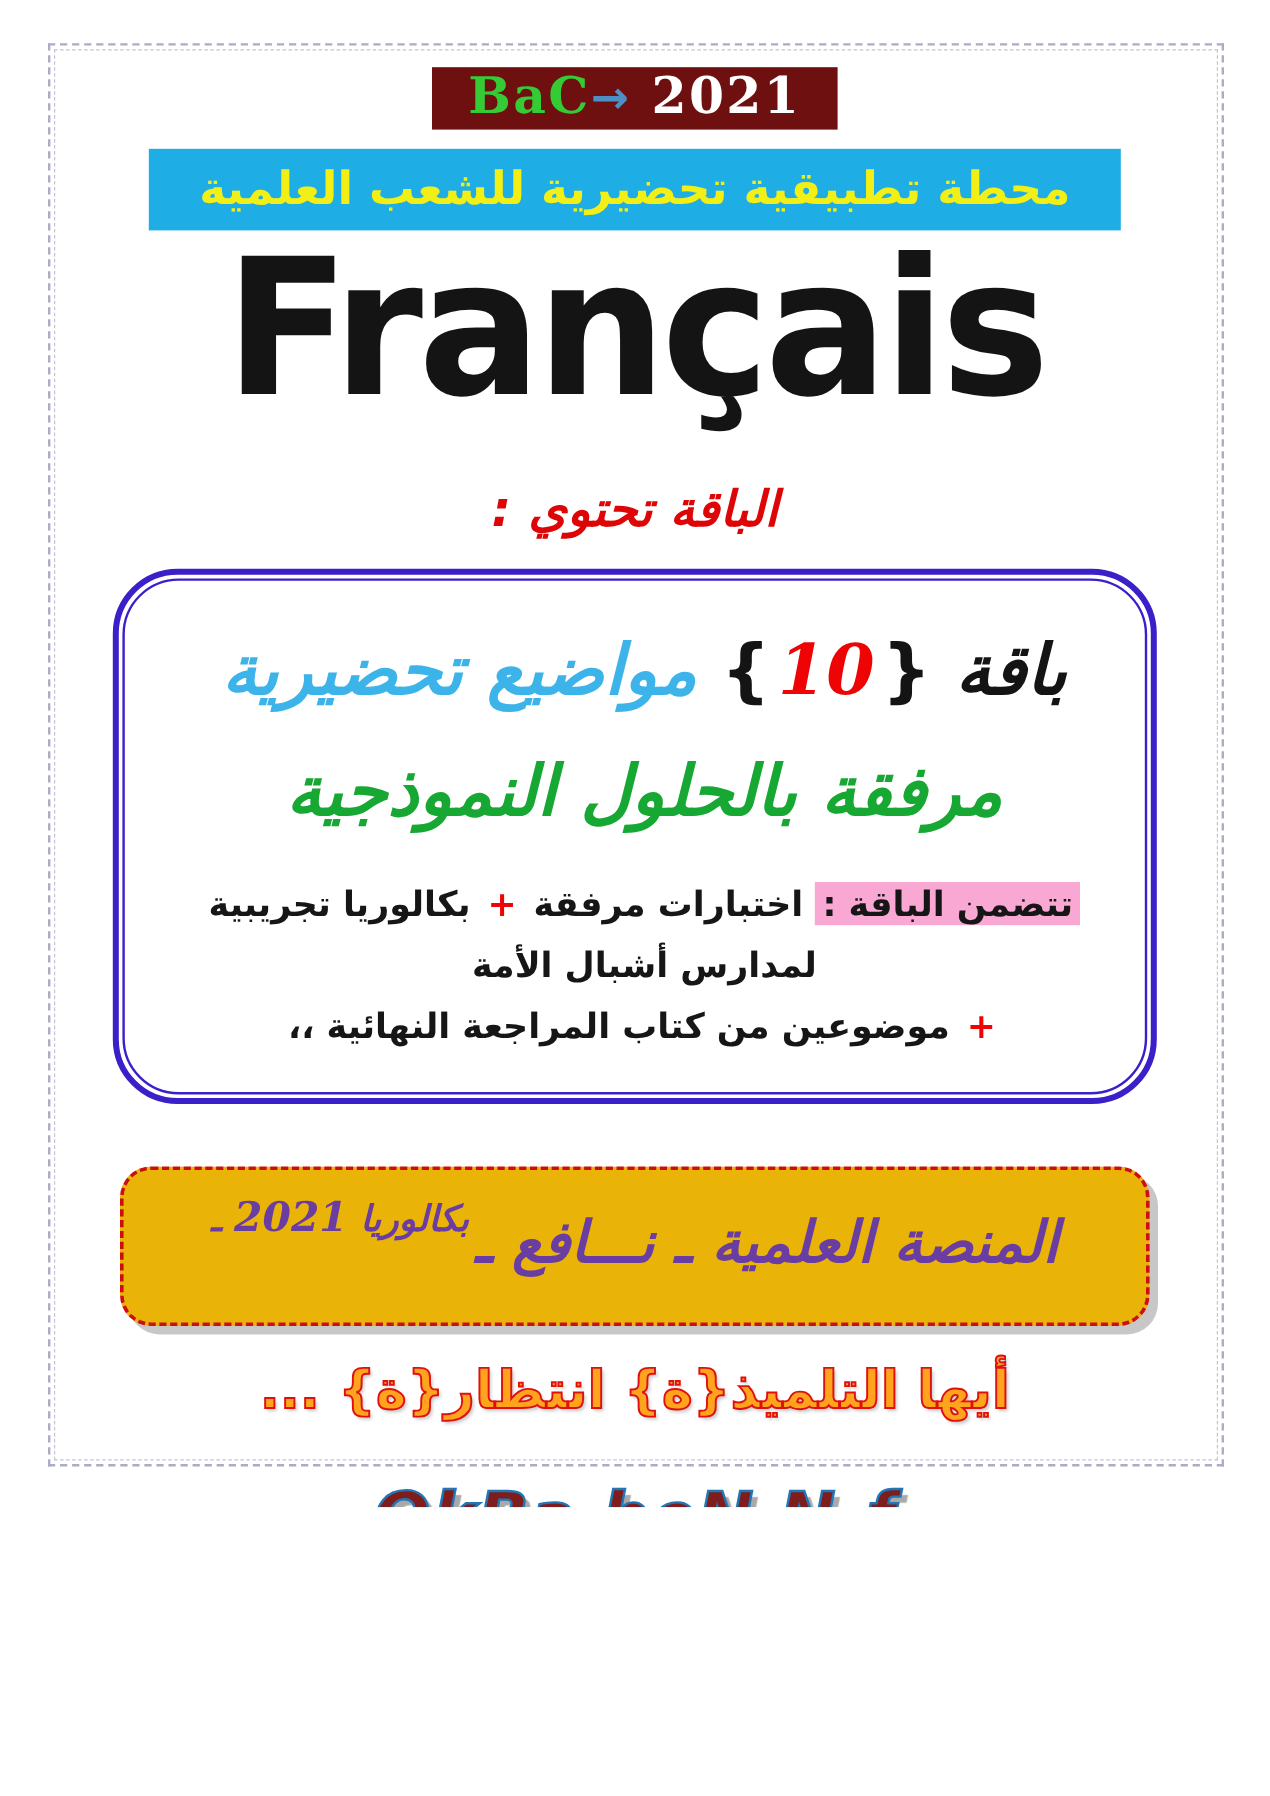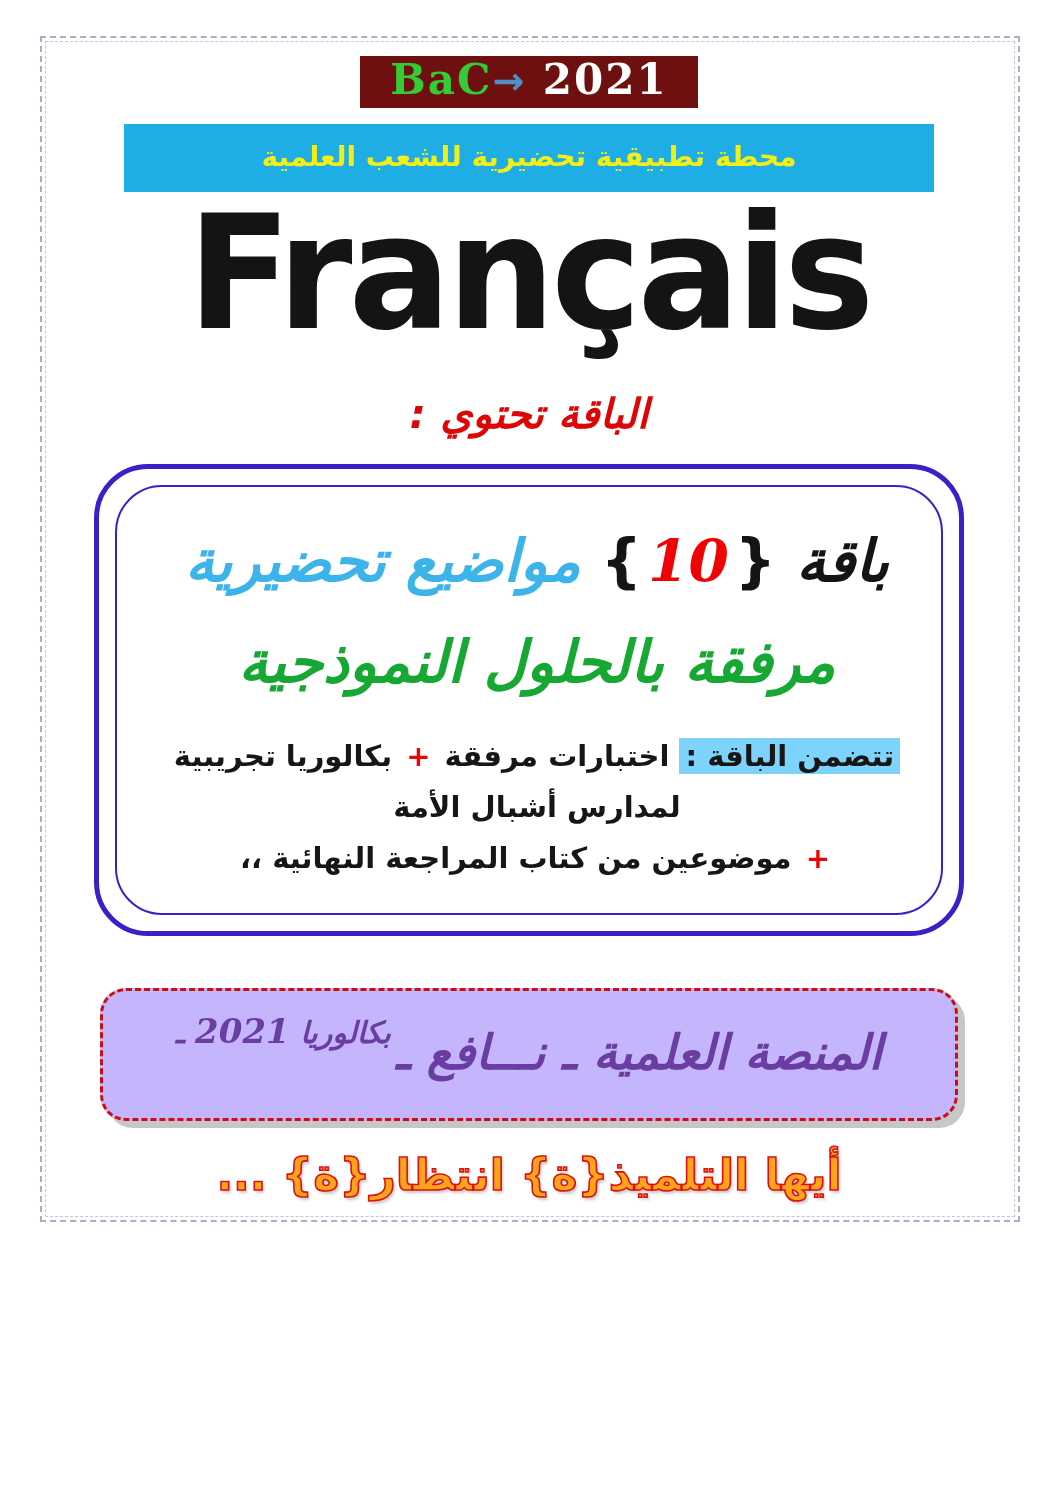--- a/index.html
+++ b/index.html
@@ -46,59 +46,59 @@
   .bac-banner .arr  { color: #4e8fc6; font-family: "DejaVu Sans", sans-serif; font-size: 38px; }
   .bac-banner .year { color: #ffffff; }
 
   
   .subject-strip {
     width: 810px;
     margin: 16px auto 0 auto;
     background: #1fadE6;
     height: 68px;
     line-height: 66px;
-    font-size: 28px;
+    font-size: 38px;
     font-weight: bold;
     color: #f2ef17;
     direction: rtl;
   }
 
   
   .main-title {
     margin-top: 2px;
     font-size: 152px;
     line-height: 1.05;
     font-weight: 900;
     color: #141414;
     font-family: "DejaVu Sans", sans-serif;
     letter-spacing: -4px;
     transform: scaleY(1.04);
   }
 
   
   .contains-label {
-    margin-top: 36px;
+    margin-top: 46px;
     direction: rtl;
     color: #dd0505;
     font-size: 41px;
     font-weight: bold;
     font-style: italic;
   }
 
   
   .package-box {
     width: 870px;
     margin: 26px auto 0 auto;
     border: 5px solid #3a20c9;
     border-radius: 54px;
   }
   .package-box-inner {
     border: 2px solid #3a20c9;
     border-radius: 47px;
-    margin: 16px;
+    margin: 3px;
     padding: 34px 22px 30px 38px;
     direction: rtl;
   }
   .pkg-line1 { font-size: 58px; font-weight: bold; font-style: italic; line-height: 1.4; }
   .pkg-line1 .black { color: #141414; }
   .pkg-line1 .brace { color: #141414; font-style: normal; }
   .pkg-line1 .count {
     color: #ee0404;
     font-family: "DejaVu Serif", serif;
     padding: 0 6px;
@@ -113,28 +113,28 @@
     color: #17a733;
     line-height: 1.4;
   }
   .pkg-details {
     margin-top: 28px;
     font-size: 29px;
     font-weight: bold;
     color: #161616;
     line-height: 1.75;
   }
-  .pkg-details .hl { background: #7dd3fc; padding: 1px 6px; }
+  .pkg-details .hl { background: #f9a8d4; padding: 1px 6px; }
   .pkg-details .plus { color: #ee0404; padding: 0 4px; }
 
   
   .platform-box {
     width: 858px;
     margin: 52px auto 0 auto;
-    background: #c4b5fd;
+    background: #eab308;
     border: 3px dashed #ce0e0e;
     border-radius: 26px;
     box-shadow: 7px 7px 0 0 #c7c7c7;
     padding: 20px 26px 38px 26px;
     direction: rtl;
   }
   .platform-title {
     color: #6a3da2;
     font-size: 48px;
     font-weight: bold;

